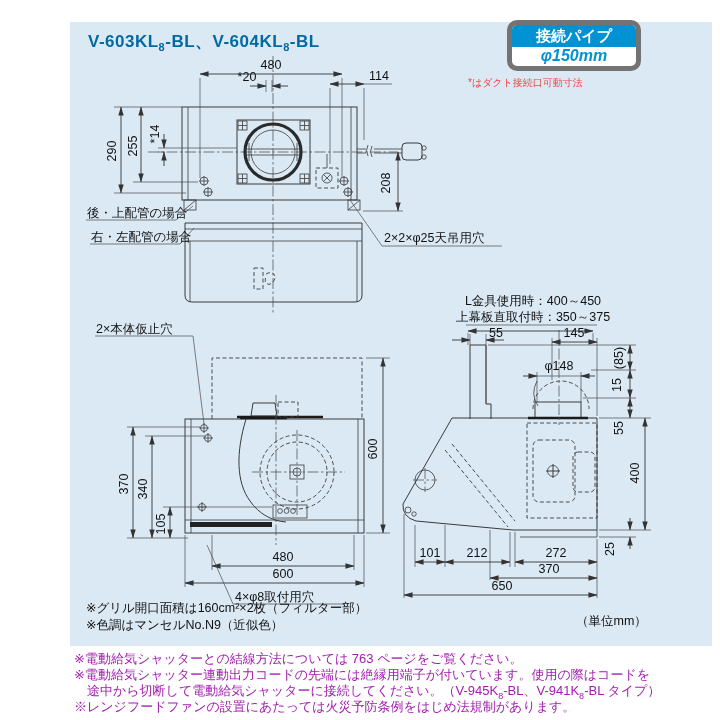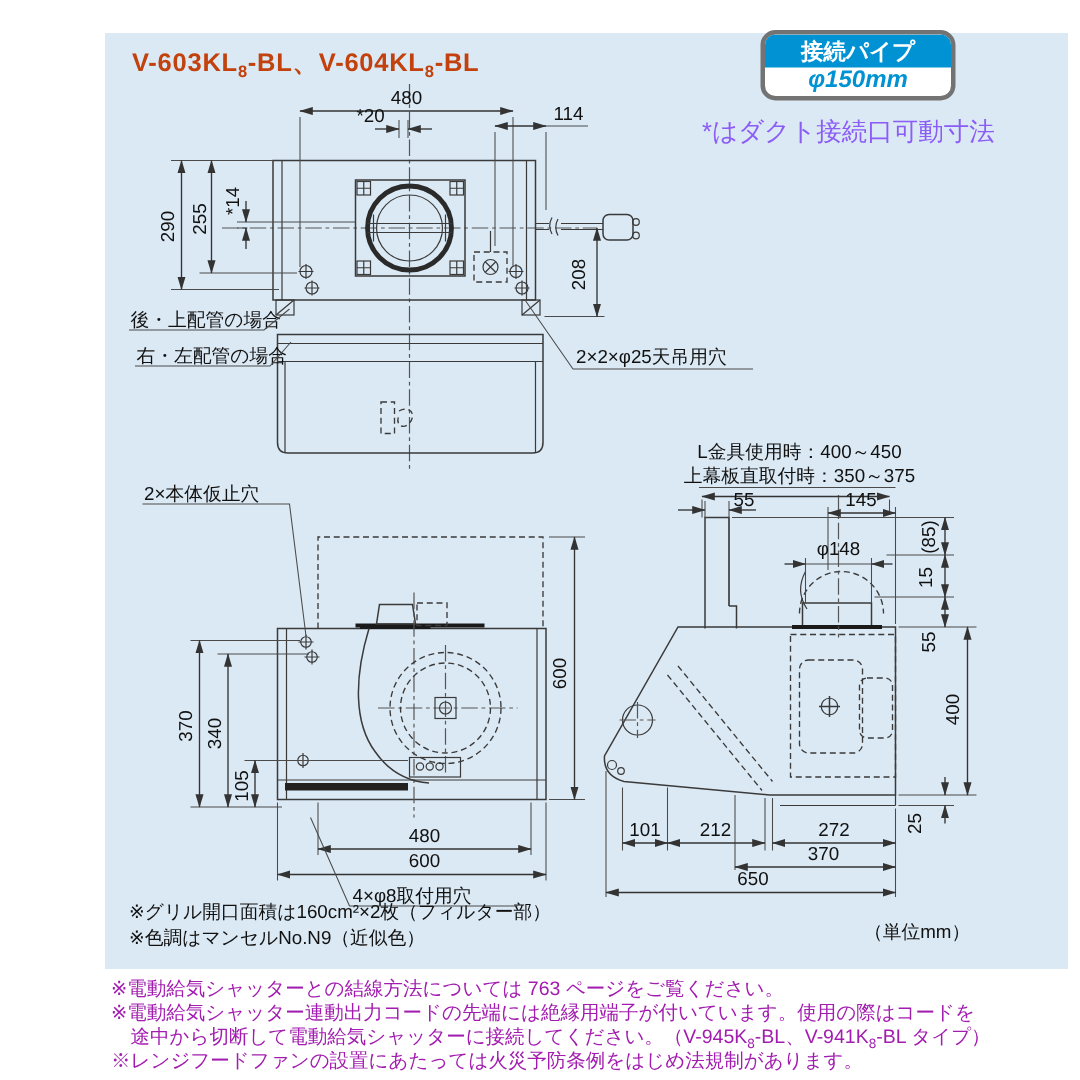--- a/index.html
+++ b/index.html
@@ -1,25 +1,25 @@
 <!DOCTYPE html>
 <html><head>
 <meta charset="utf-8">
 <style>
   html,body{margin:0;padding:0;}
   body{width:720px;height:720px;position:relative;background:#ffffff;
        font-family:"Liberation Sans","DejaVu Sans",sans-serif;color:#1e1e1e;}
   #panel{position:absolute;left:70px;top:22px;width:642px;height:624px;background:#dbe9f4;}
-  #page-title{position:absolute;left:88px;top:30px;font-size:17px;font-weight:bold;color:#c2410c;letter-spacing:0.5px;}
+  #page-title{position:absolute;left:88px;top:30px;font-size:17px;font-weight:bold;color:#0369a1;letter-spacing:0.5px;}
   #page-title sub{font-size:11px;}
-  #badge{position:absolute;left:507px;top:20px;width:124px;border:3px solid #737373;border-radius:10px;
+  #badge{position:absolute;left:507px;top:20px;width:124px;border:5px solid #737373;border-radius:10px;
          overflow:hidden;background:#fff;text-align:center;}
   #badge .b-top{background:#0092d2;color:#fff;font-weight:bold;font-size:15px;padding:2px 0 1px 0;}
   #badge .b-bot{color:#0092d2;font-weight:bold;font-size:16px;padding:0 0 1px 0;font-style:italic;}
-  #duct-note{position:absolute;left:468px;top:76px;font-size:17px;color:#8b5cf6;}
+  #duct-note{position:absolute;left:468px;top:76px;font-size:10px;color:#ef4444;}
   svg{position:absolute;left:0;top:0;}
   .ln{stroke:#3a3a3a;stroke-width:1;fill:none;}
   .ln2{stroke:#3a3a3a;stroke-width:0.8;fill:none;}
   .thk{stroke:#1a1a1a;stroke-width:2.6;fill:none;}
   .dsh{stroke:#3a3a3a;stroke-width:0.9;fill:none;stroke-dasharray:4 2.5;}
   .cl{stroke:#555;stroke-width:0.8;fill:none;stroke-dasharray:11 2.5 2.5 2.5;}
   .ext{stroke:#4a4a4a;stroke-width:0.7;fill:none;}
   .dim{stroke:#333;stroke-width:0.9;fill:none;marker-start:url(#arw);marker-end:url(#arw);}
   .dimh{stroke:#333;stroke-width:0.9;fill:none;marker-end:url(#arw);}
   .fill{fill:#222;stroke:none;}

